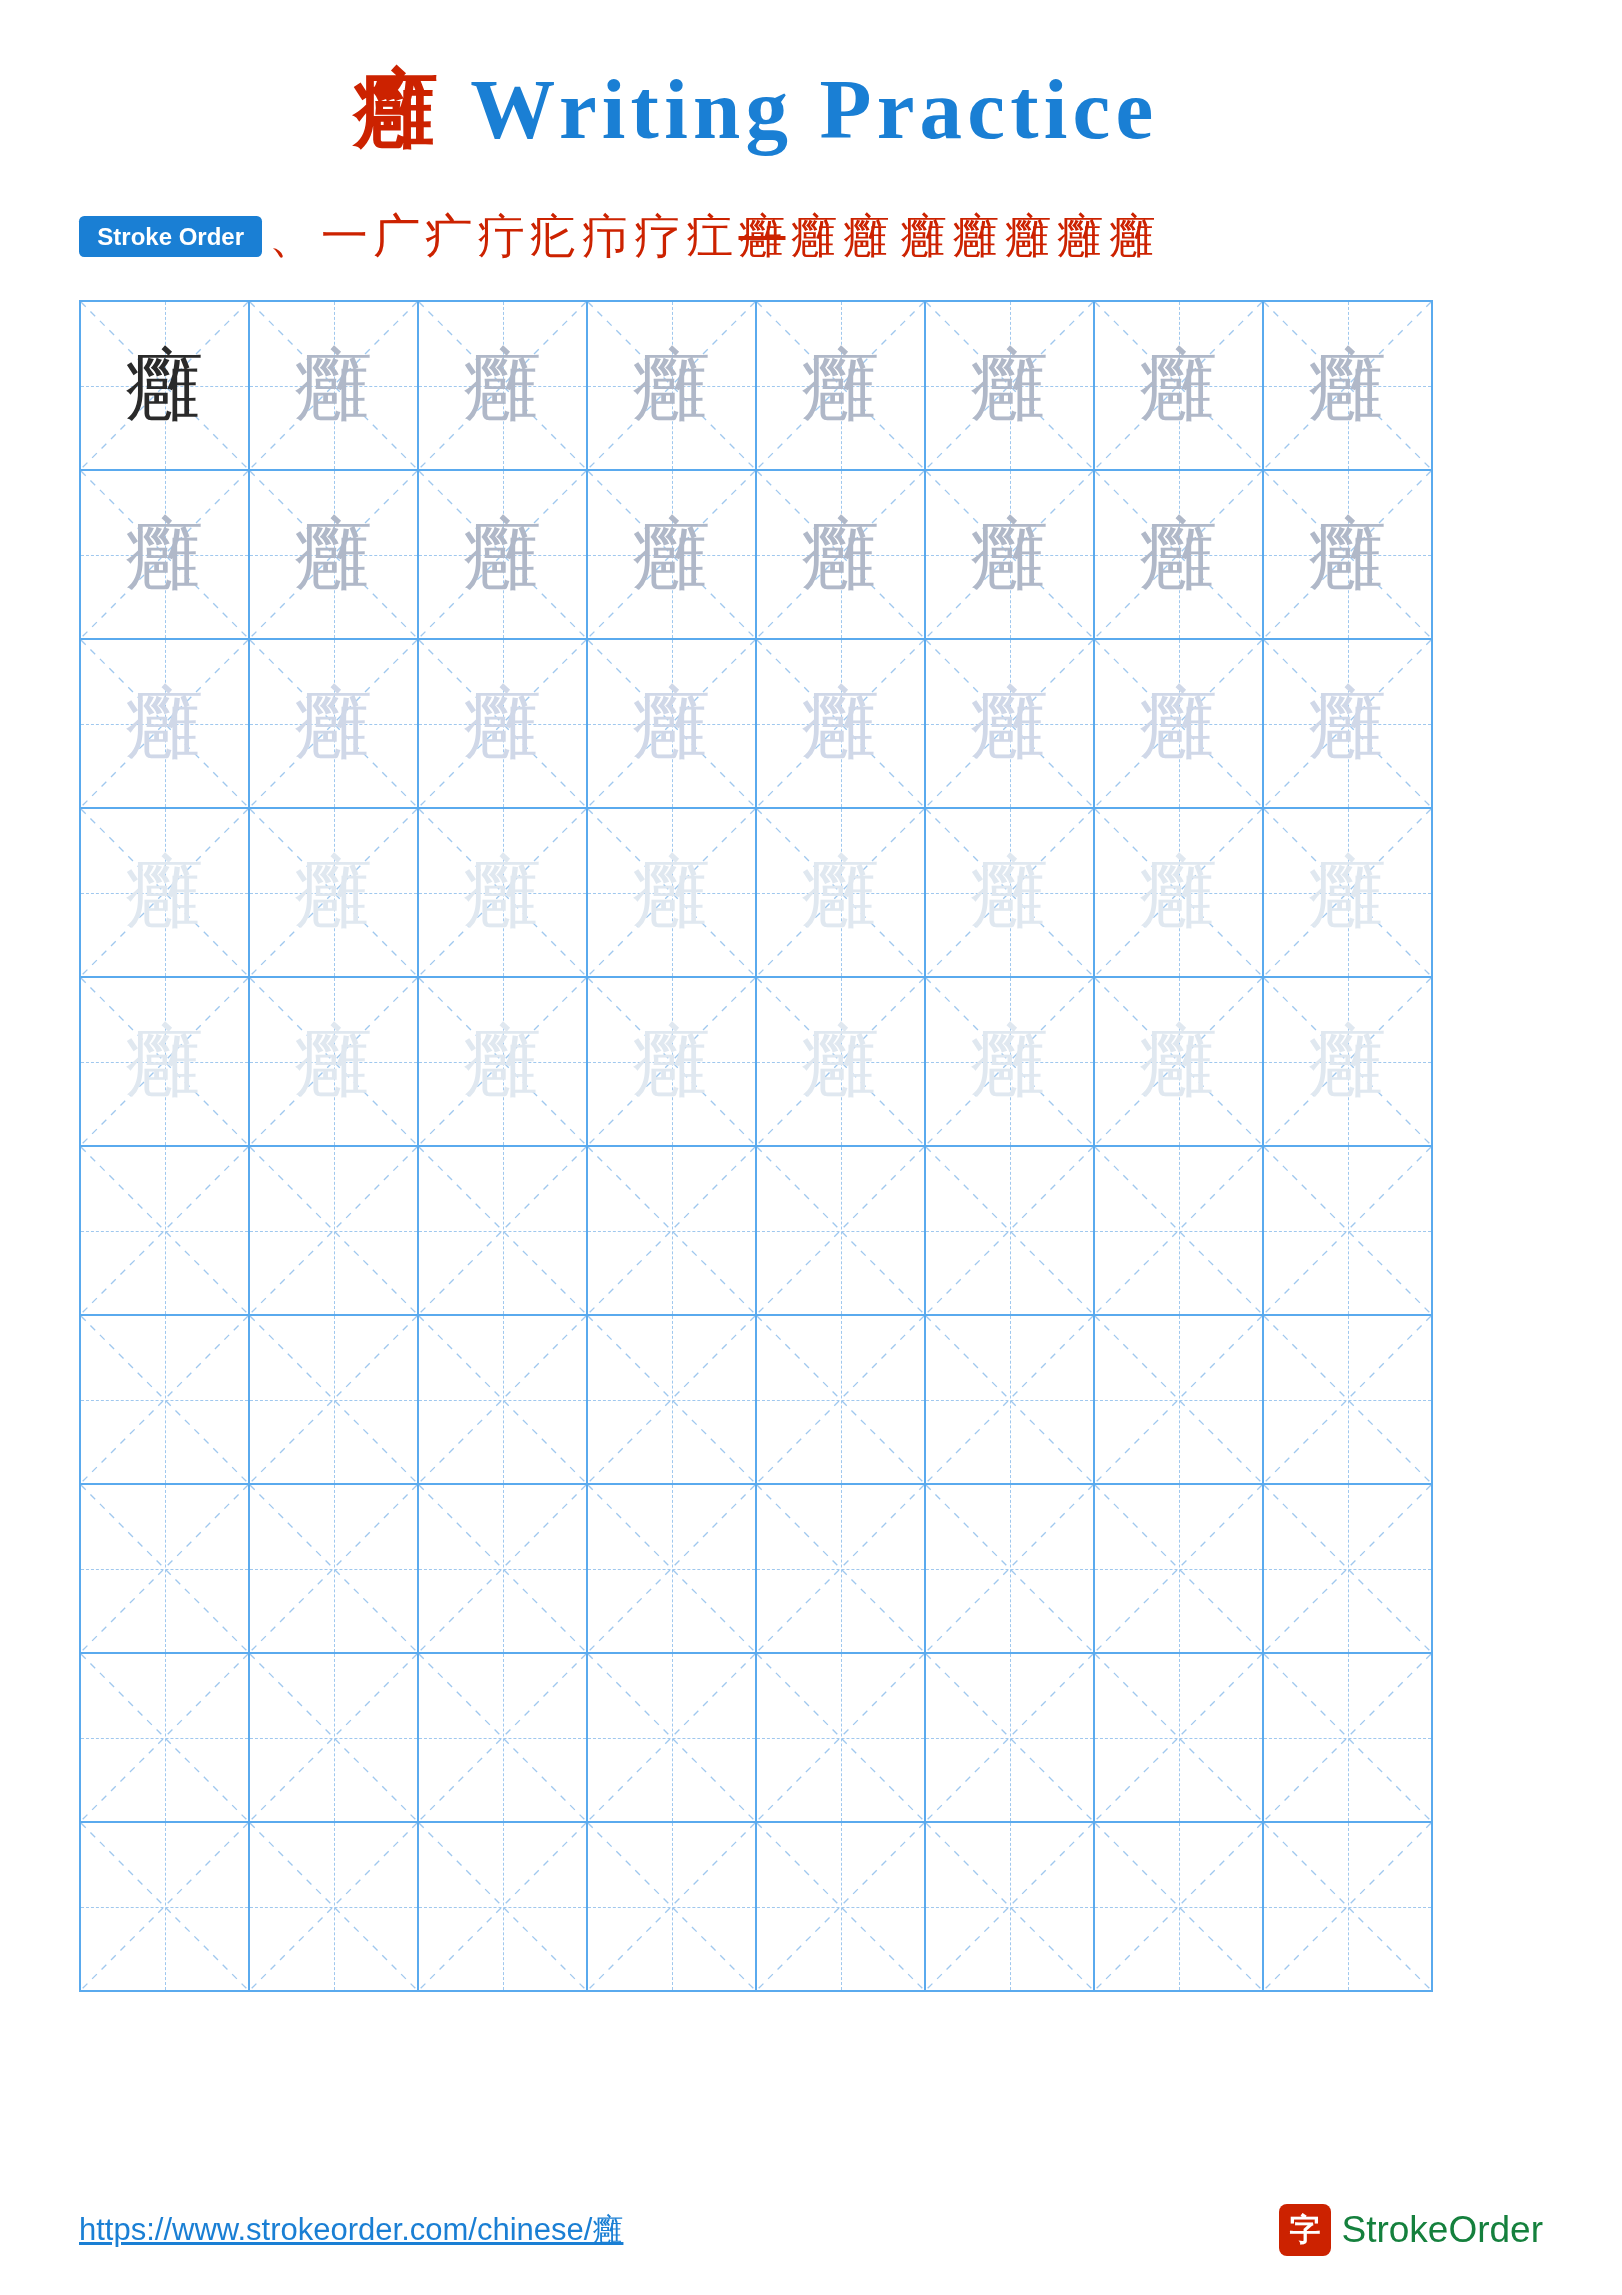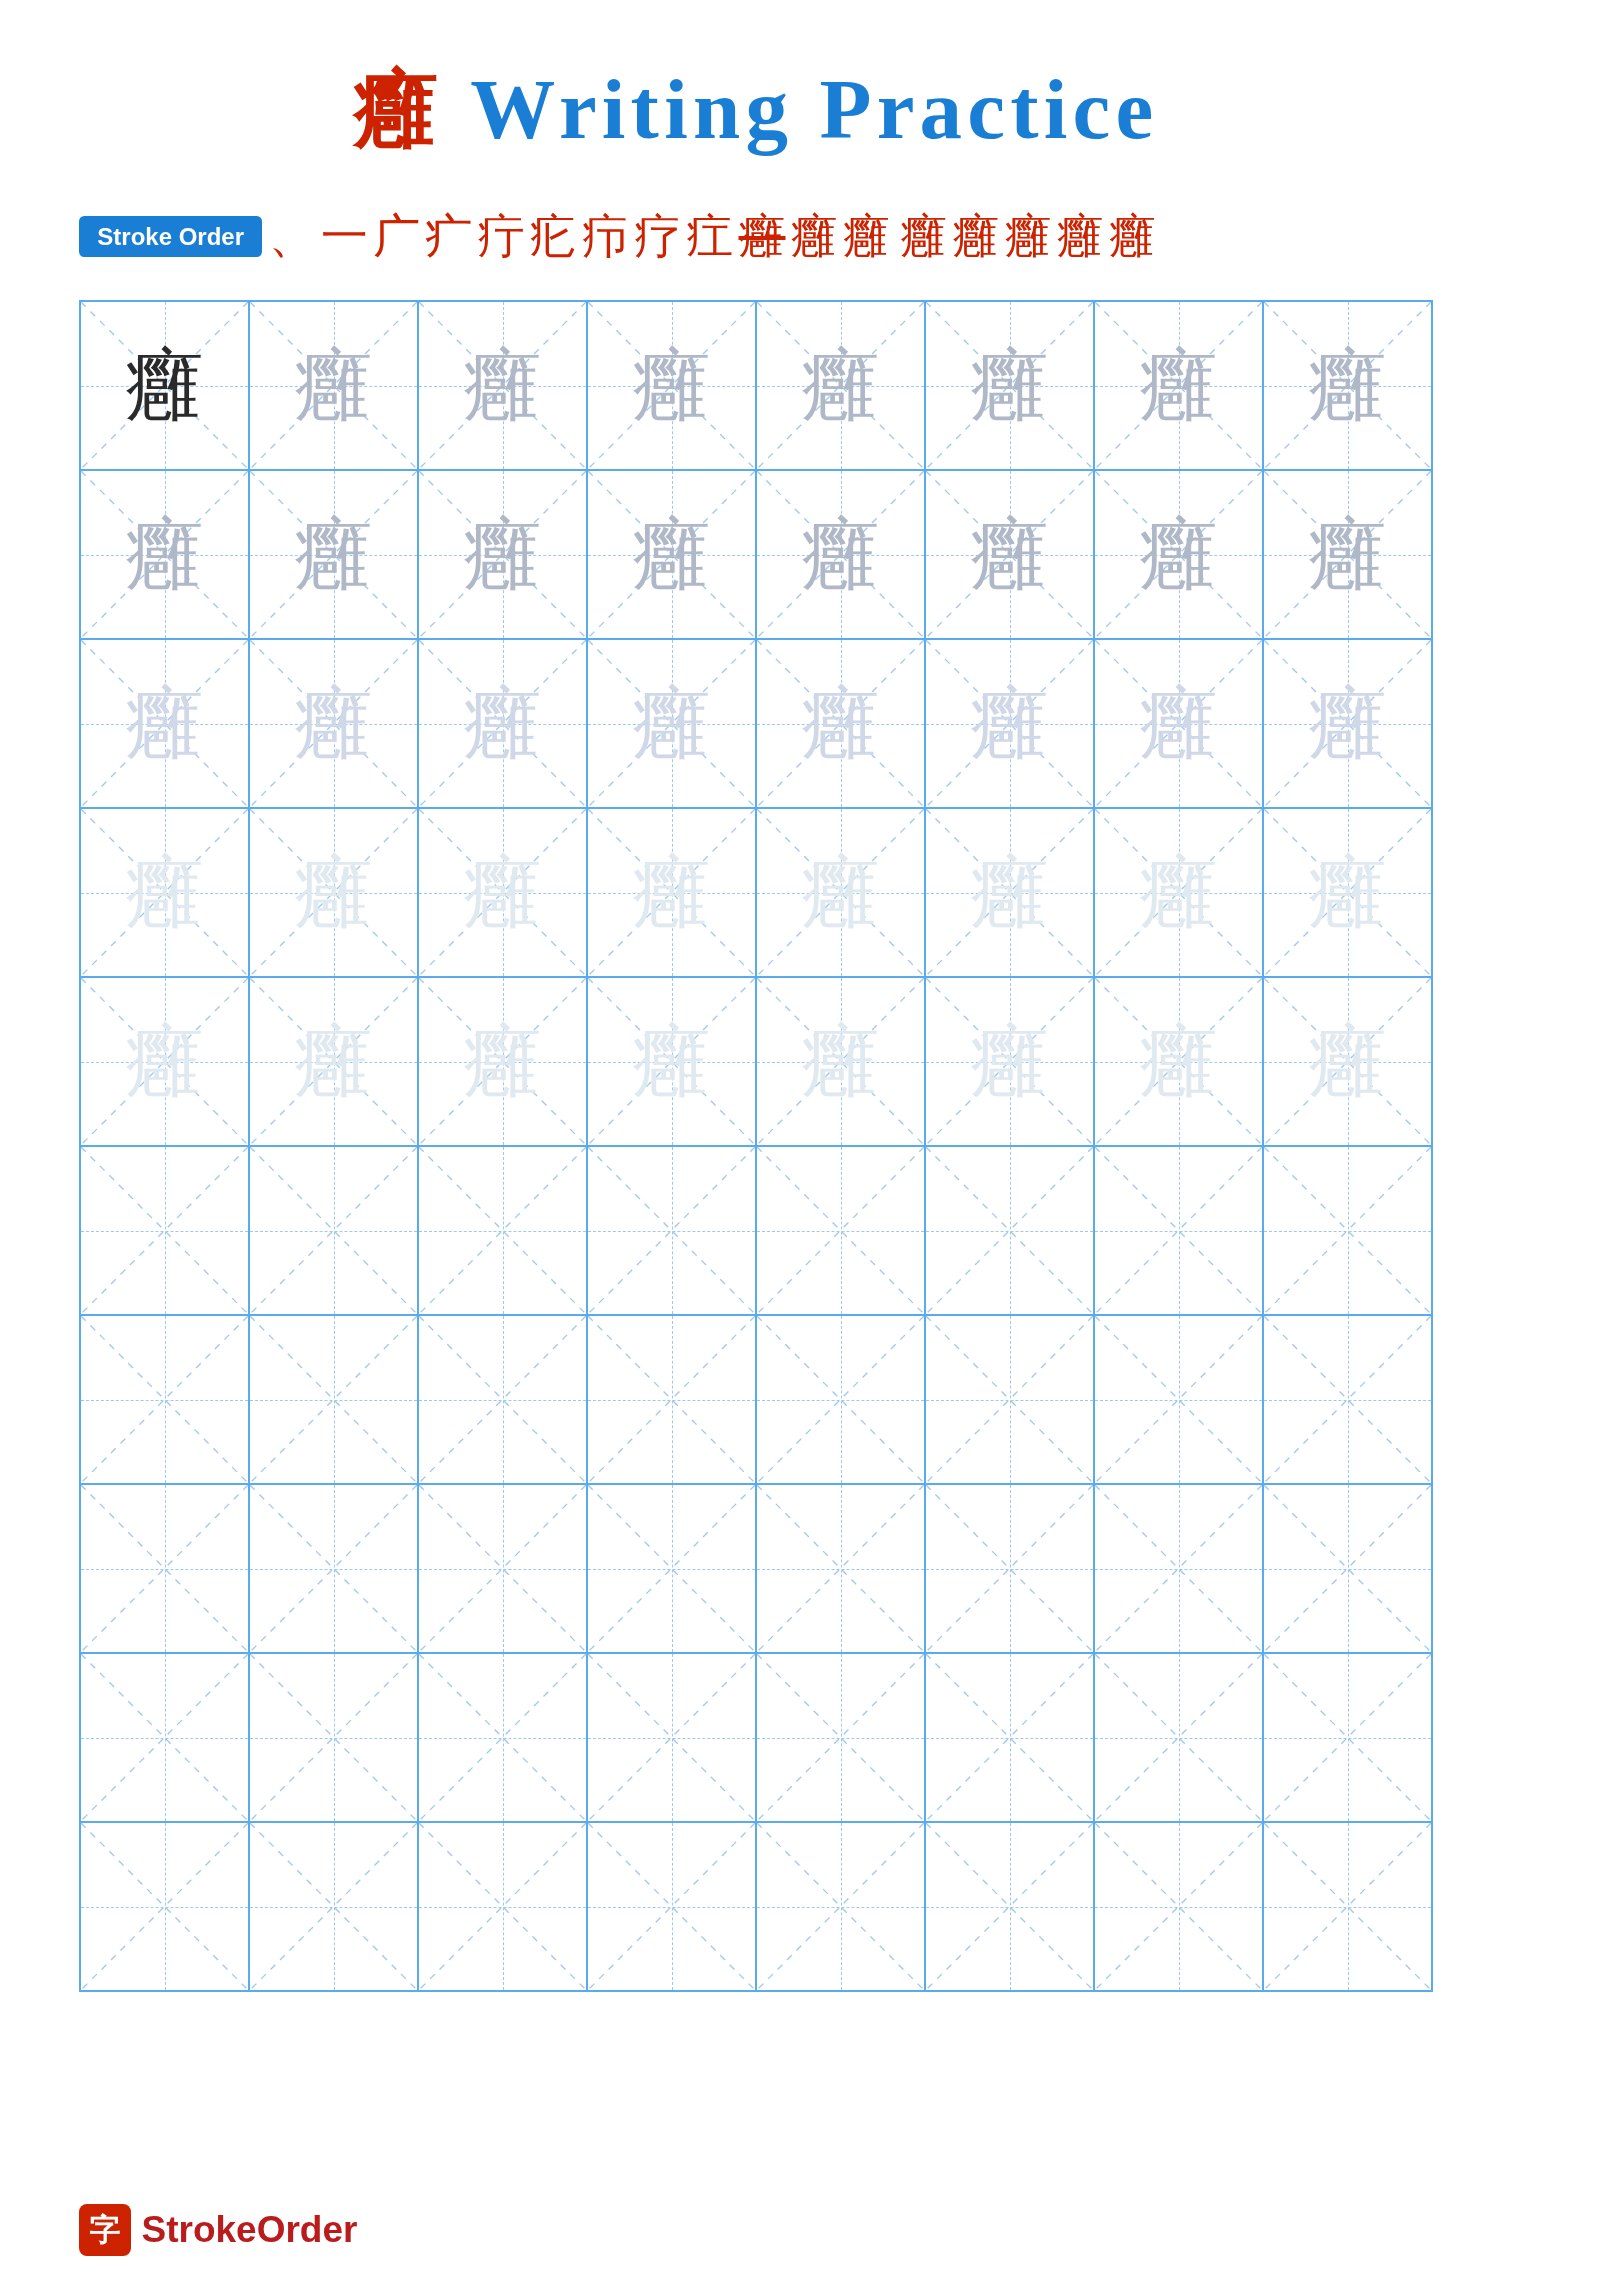--- a/index.html
+++ b/index.html
@@ -161,22 +161,22 @@
       display: flex;
       align-items: center;
       justify-content: center;
       color: white;
       font-size: 34px;
       font-weight: bold;
     }
 
     .footer-brand-name {
       font-size: 37px;
-      font-weight: bold;
-      color: #b91c1c;
+      font-weight: normal;
+      color: #15803d;
       font-family: sans-serif;
     }
   </style>
 </head>
 <body>
 
 <div class="page-container">
 
   <h1 class="title">
     <span style="color:#cc2200;">癰</span><span> Writing Practice</span>
@@ -756,20 +756,21 @@
             <line x1="100" y1="0" x2="0" y2="100" stroke="#a0c8ee" stroke-width="0.8" stroke-dasharray="4,4"></line>
           </svg>
         </div>
     </div>
 
   </div>
 
 </div>
 
 <div class="footer">
+  <a class="footer-url" href="#">https://www.strokeorder.com/chinese/癰</a>
   <div class="footer-brand">
     <div class="footer-logo">
       <span style="font-size:31px; font-family:serif;">字</span>
     </div>
     <span class="footer-brand-name">StrokeOrder</span>
   </div>
 </div>
 
 
 </body></html>

